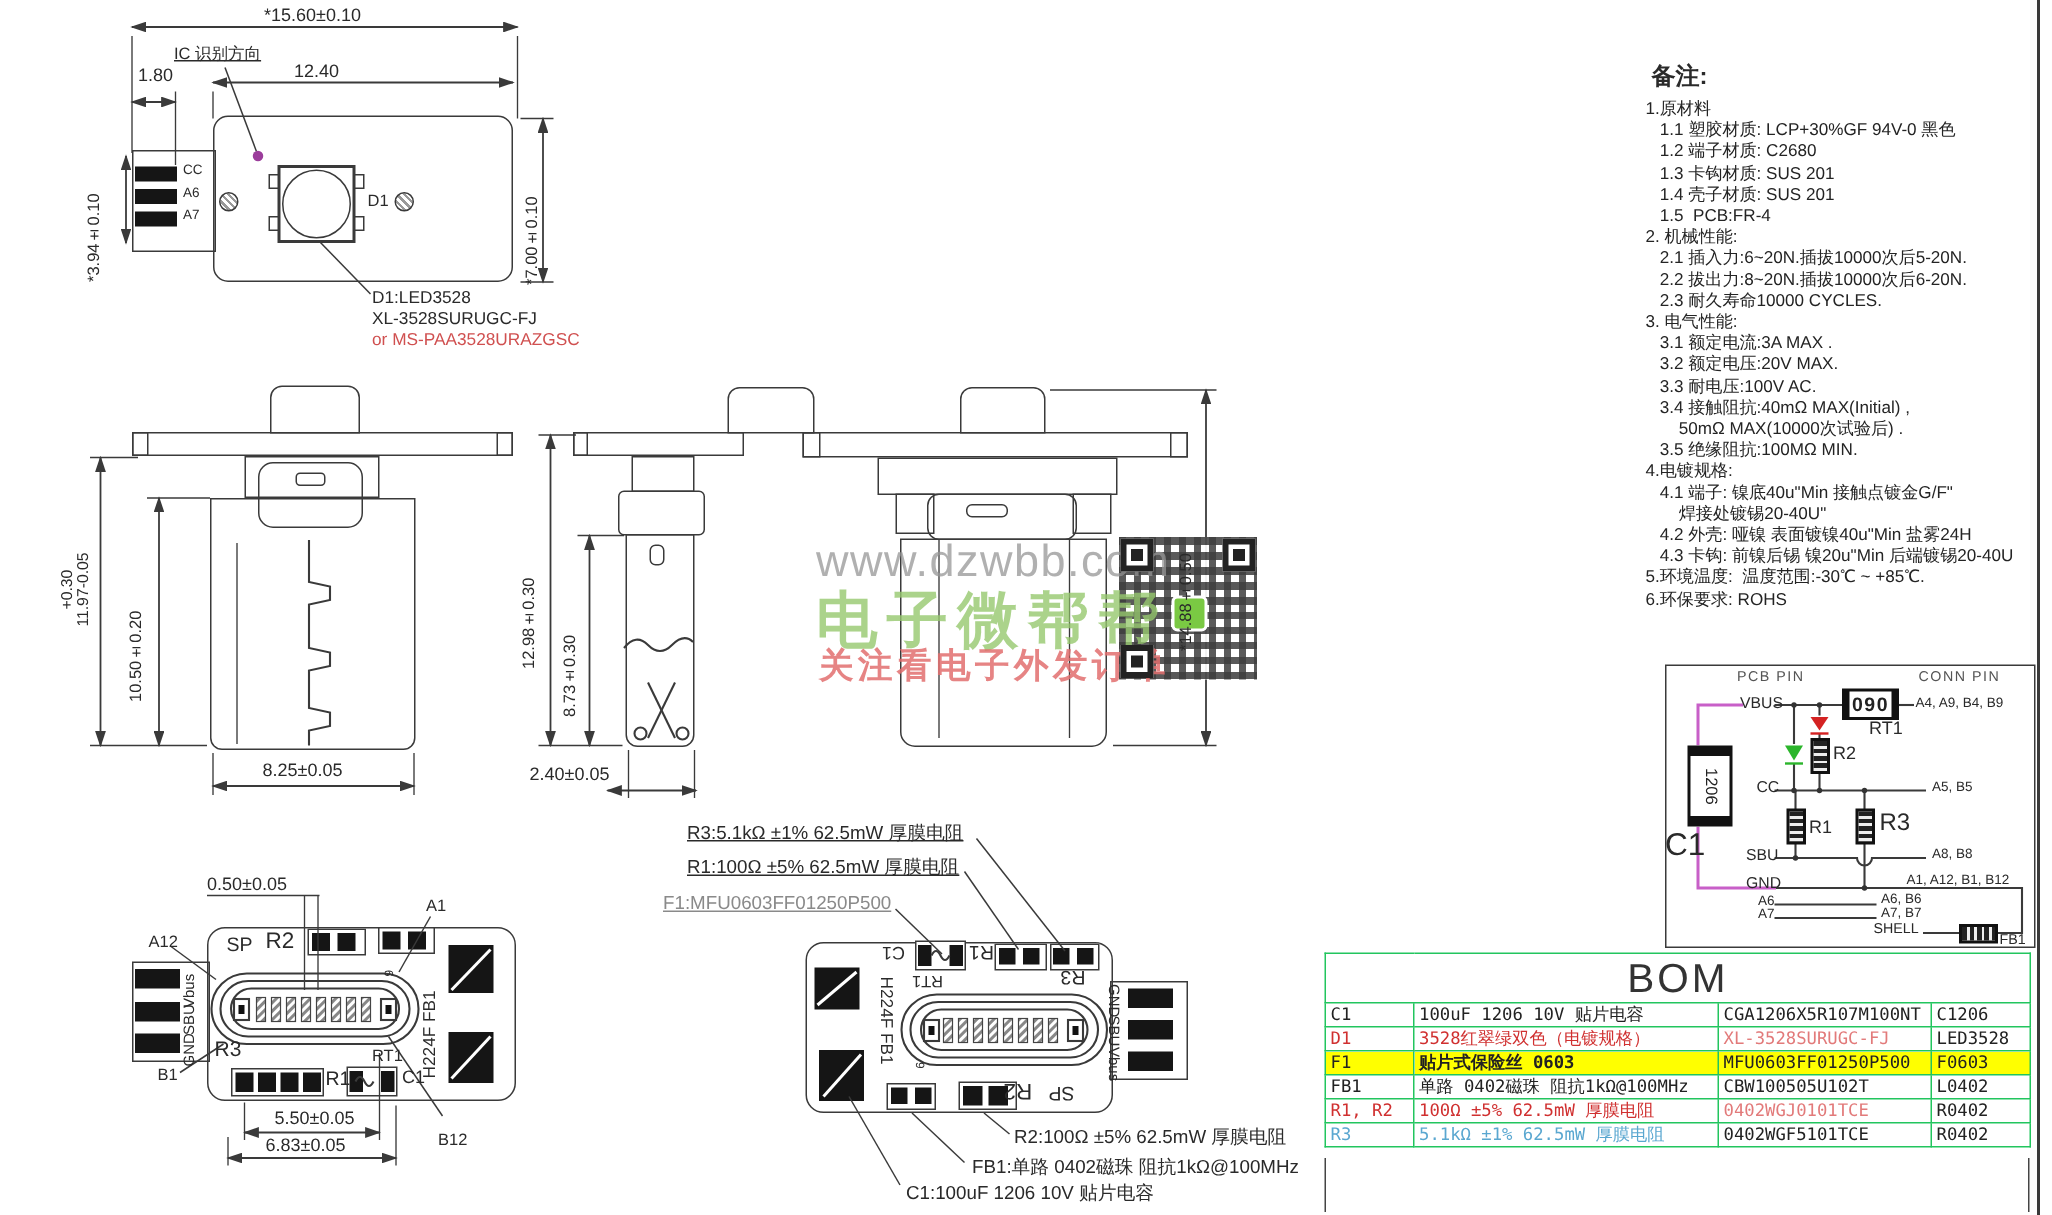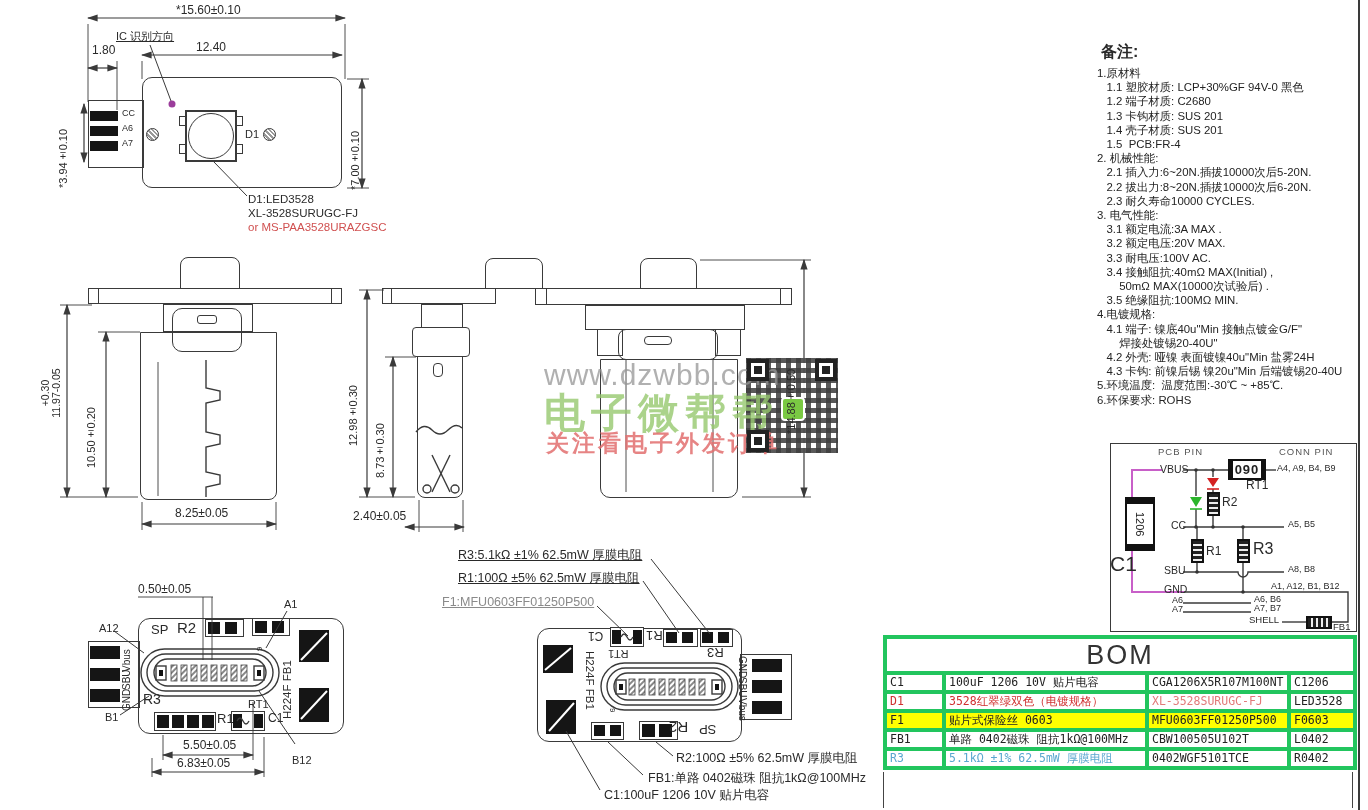--- a/index.html
+++ b/index.html
@@ -32,21 +32,21 @@
        display:flex;align-items:center;justify-content:center;}
   .wm{position:absolute;z-index:45;font-weight:bold;}
   .qr{position:absolute;left:746px;top:358px;width:92px;height:95px;z-index:44;opacity:.92;
       background:repeating-linear-gradient(0deg,rgba(45,45,45,.85) 0 5px,transparent 5px 10px),
                  repeating-linear-gradient(90deg,rgba(45,45,45,.85) 0 5px,#fff 5px 10px);}
   .qf{position:absolute;width:22px;height:22px;border:4px solid #222;background:#fff;box-sizing:border-box;z-index:46;}
   .qfi{width:8px;height:8px;background:#222;margin:3px;}
   .qg{position:absolute;left:781px;top:397px;width:20px;height:20px;background:#7ac943;border:2px solid #fff;border-radius:4px;z-index:46;}
   table.bom{position:absolute;left:883px;top:635px;width:470px;border-collapse:collapse;z-index:35;
       font-family:"DejaVu Sans Mono","Liberation Mono",monospace;font-size:11.5px;table-layout:fixed;}
-  table.bom td{border:4px solid #22c55e;padding:0 3px;height:15px;line-height:13px;overflow:hidden;white-space:nowrap;}
+  table.bom td{border:1px solid #22c55e;padding:0 3px;height:15px;line-height:13px;overflow:hidden;white-space:nowrap;}
   table.bom td.title{height:32px;text-align:center;font-family:"Liberation Sans",sans-serif;
       font-size:27px;letter-spacing:2px;color:#333;font-weight:400;}
   #notes-lines{position:absolute;left:1097px;top:66px;z-index:35;font-size:11.4px;line-height:14.2px;white-space:pre;color:#242424;}
   .frame{position:absolute;background:#3a3a3a;z-index:12;}
 </style>
 </head>
 <body>
 
 <div id="stage">
 
@@ -321,29 +321,35 @@
           <td style="color: rgb(34, 34, 34);">C1206</td>
         </tr>
         <tr>
           <td style="color: rgb(208, 48, 48);">D1</td>
           <td style="color: rgb(208, 48, 48);">3528红翠绿双色（电镀规格）</td>
           <td style="color: rgb(226, 122, 122);">XL-3528SURUGC-FJ</td>
           <td style="color: rgb(34, 34, 34);">LED3528</td>
         </tr>
         <tr>
           <td style="color: rgb(34, 34, 34); background: rgb(255, 255, 0);">F1</td>
-          <td style="color: rgb(34, 34, 34); background: rgb(255, 255, 0);">贴片式保险丝 0603</td>
+          <td style="color: rgb(34, 34, 34); background: rgb(255, 255, 0); font-weight: bold;">贴片式保险丝 0603</td>
           <td style="color: rgb(34, 34, 34); background: rgb(255, 255, 0);">MFU0603FF01250P500</td>
           <td style="color: rgb(34, 34, 34); background: rgb(255, 255, 0);">F0603</td>
         </tr>
         <tr>
           <td style="color: rgb(34, 34, 34);">FB1</td>
           <td style="color: rgb(34, 34, 34);">单路 0402磁珠 阻抗1kΩ@100MHz</td>
           <td style="color: rgb(34, 34, 34);">CBW100505U102T</td>
           <td style="color: rgb(34, 34, 34);">L0402</td>
+        </tr>
+        <tr>
+          <td style="color: rgb(208, 48, 48);">R1, R2</td>
+          <td style="color: rgb(208, 48, 48);">100Ω ±5% 62.5mW 厚膜电阻</td>
+          <td style="color: rgb(226, 122, 122);">0402WGJ0101TCE</td>
+          <td style="color: rgb(34, 34, 34);">R0402</td>
         </tr>
         <tr>
           <td style="color: rgb(90, 167, 208);">R3</td>
           <td style="color: rgb(90, 167, 208);">5.1kΩ ±1% 62.5mW 厚膜电阻</td>
           <td style="color: rgb(34, 34, 34); margin-top: 20px;">0402WGF5101TCE</td>
           <td style="color: rgb(34, 34, 34);">R0402</td>
         </tr>
       </tbody>
   </table>
   <div style="position:absolute;left:883px;top:772px;width:468px;height:36px;border-left:1px solid #444;border-right:1px solid #444;z-index:12;"></div>

